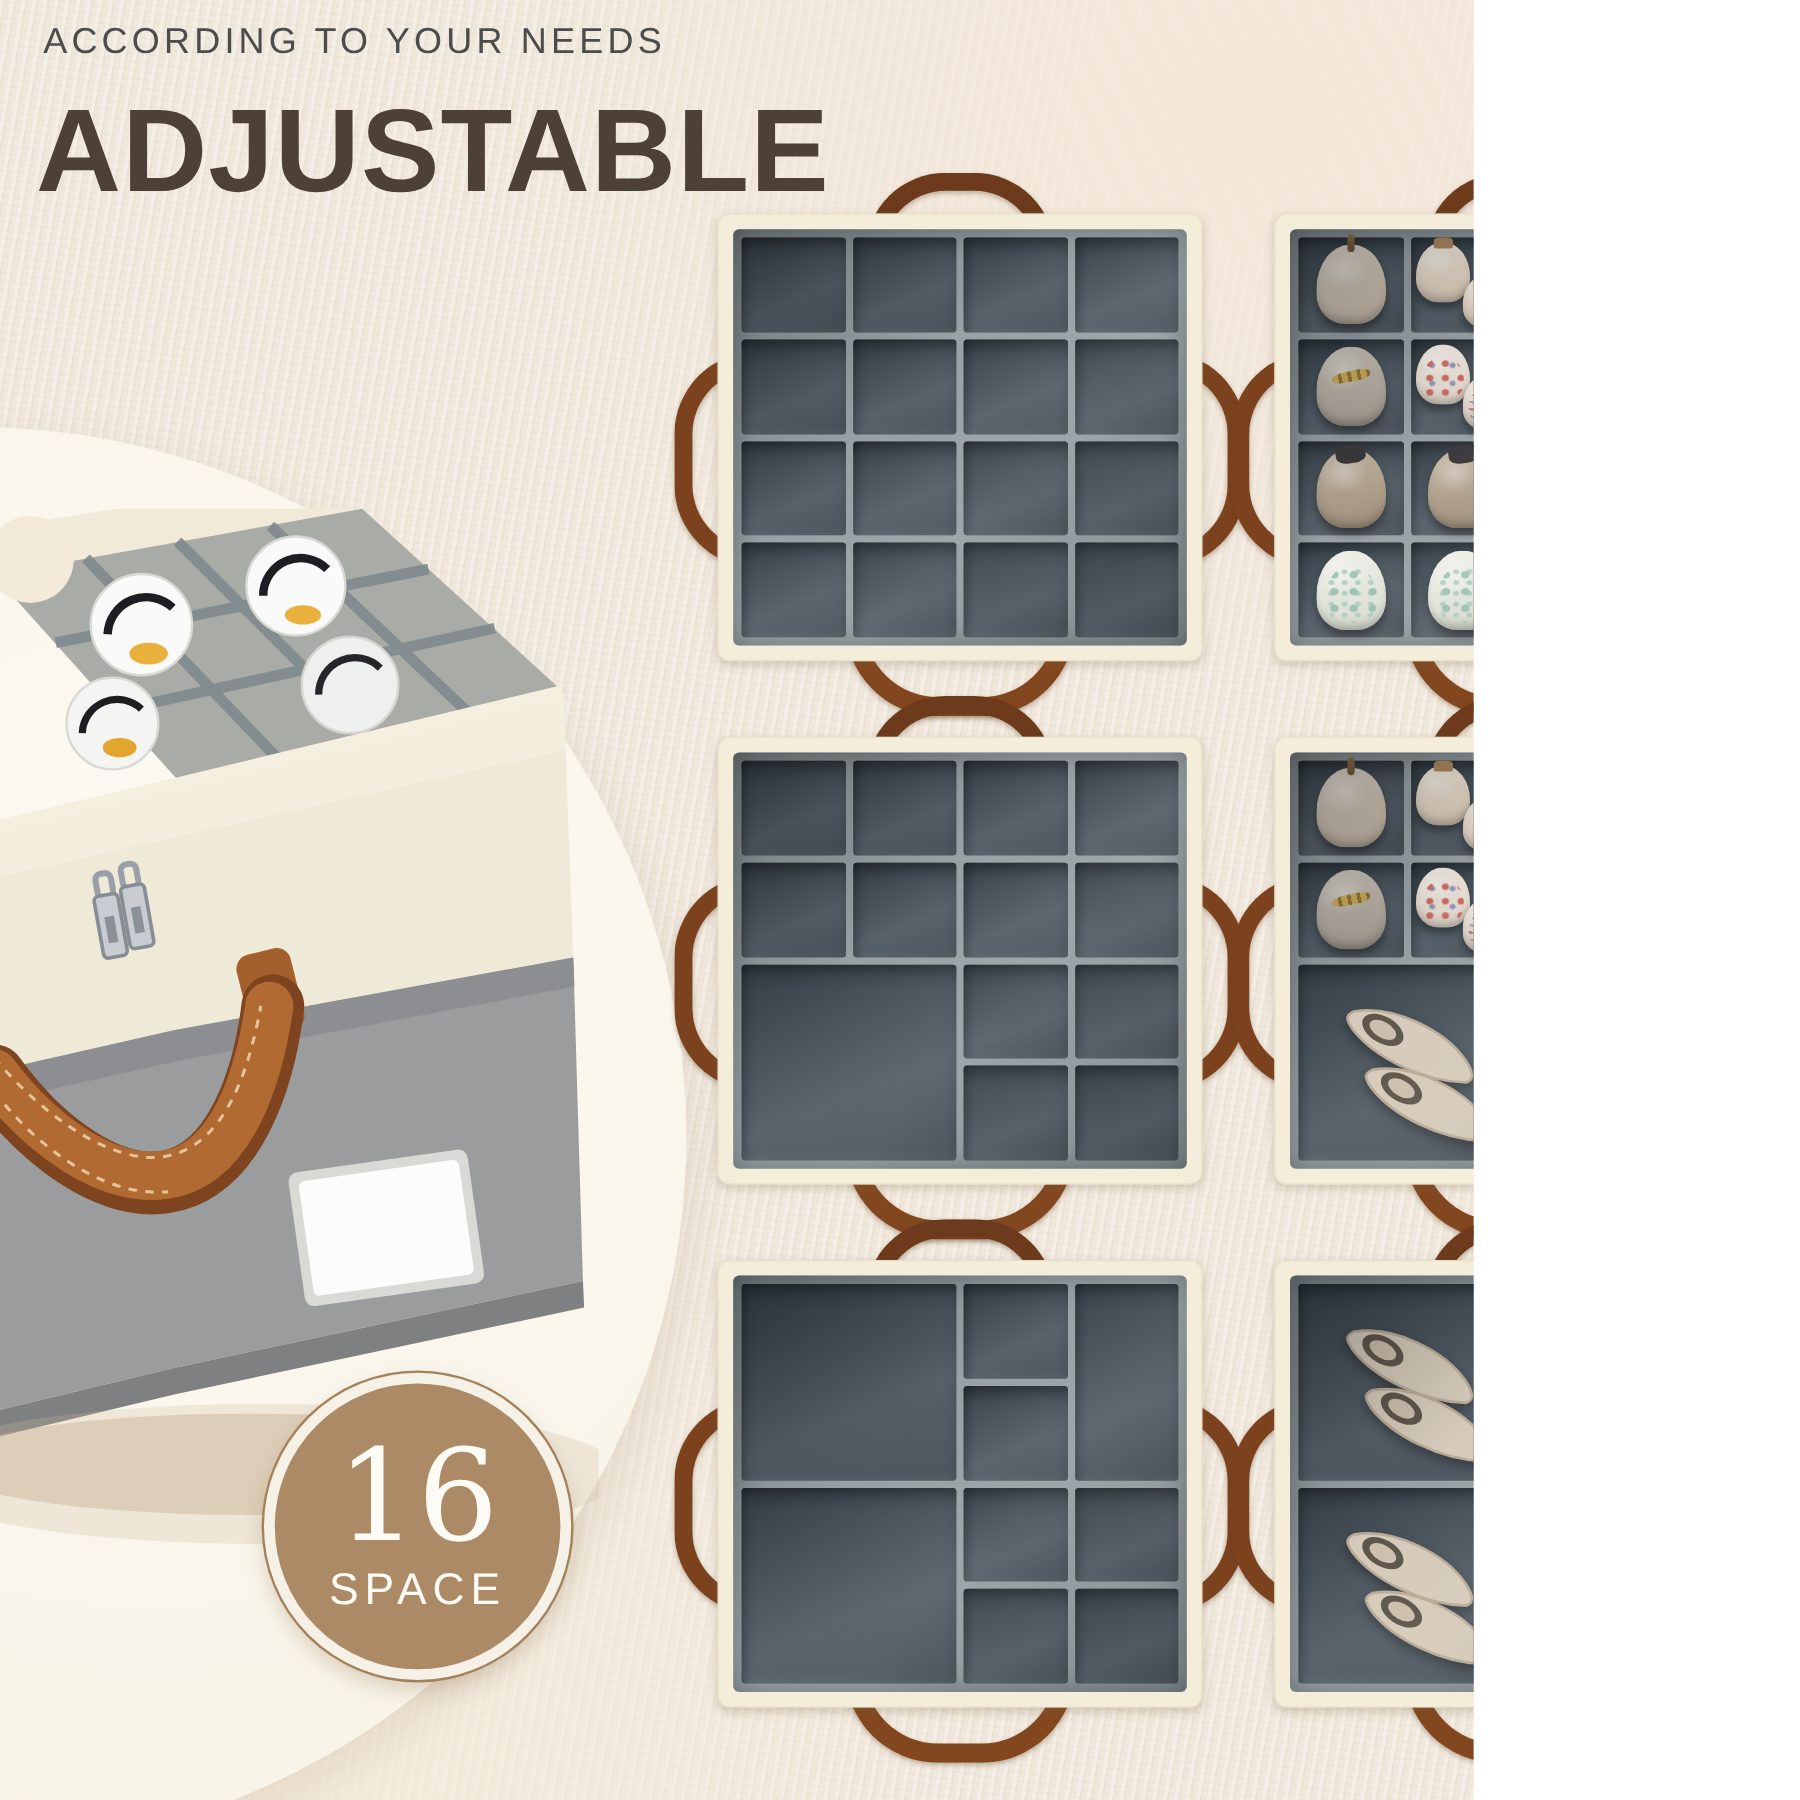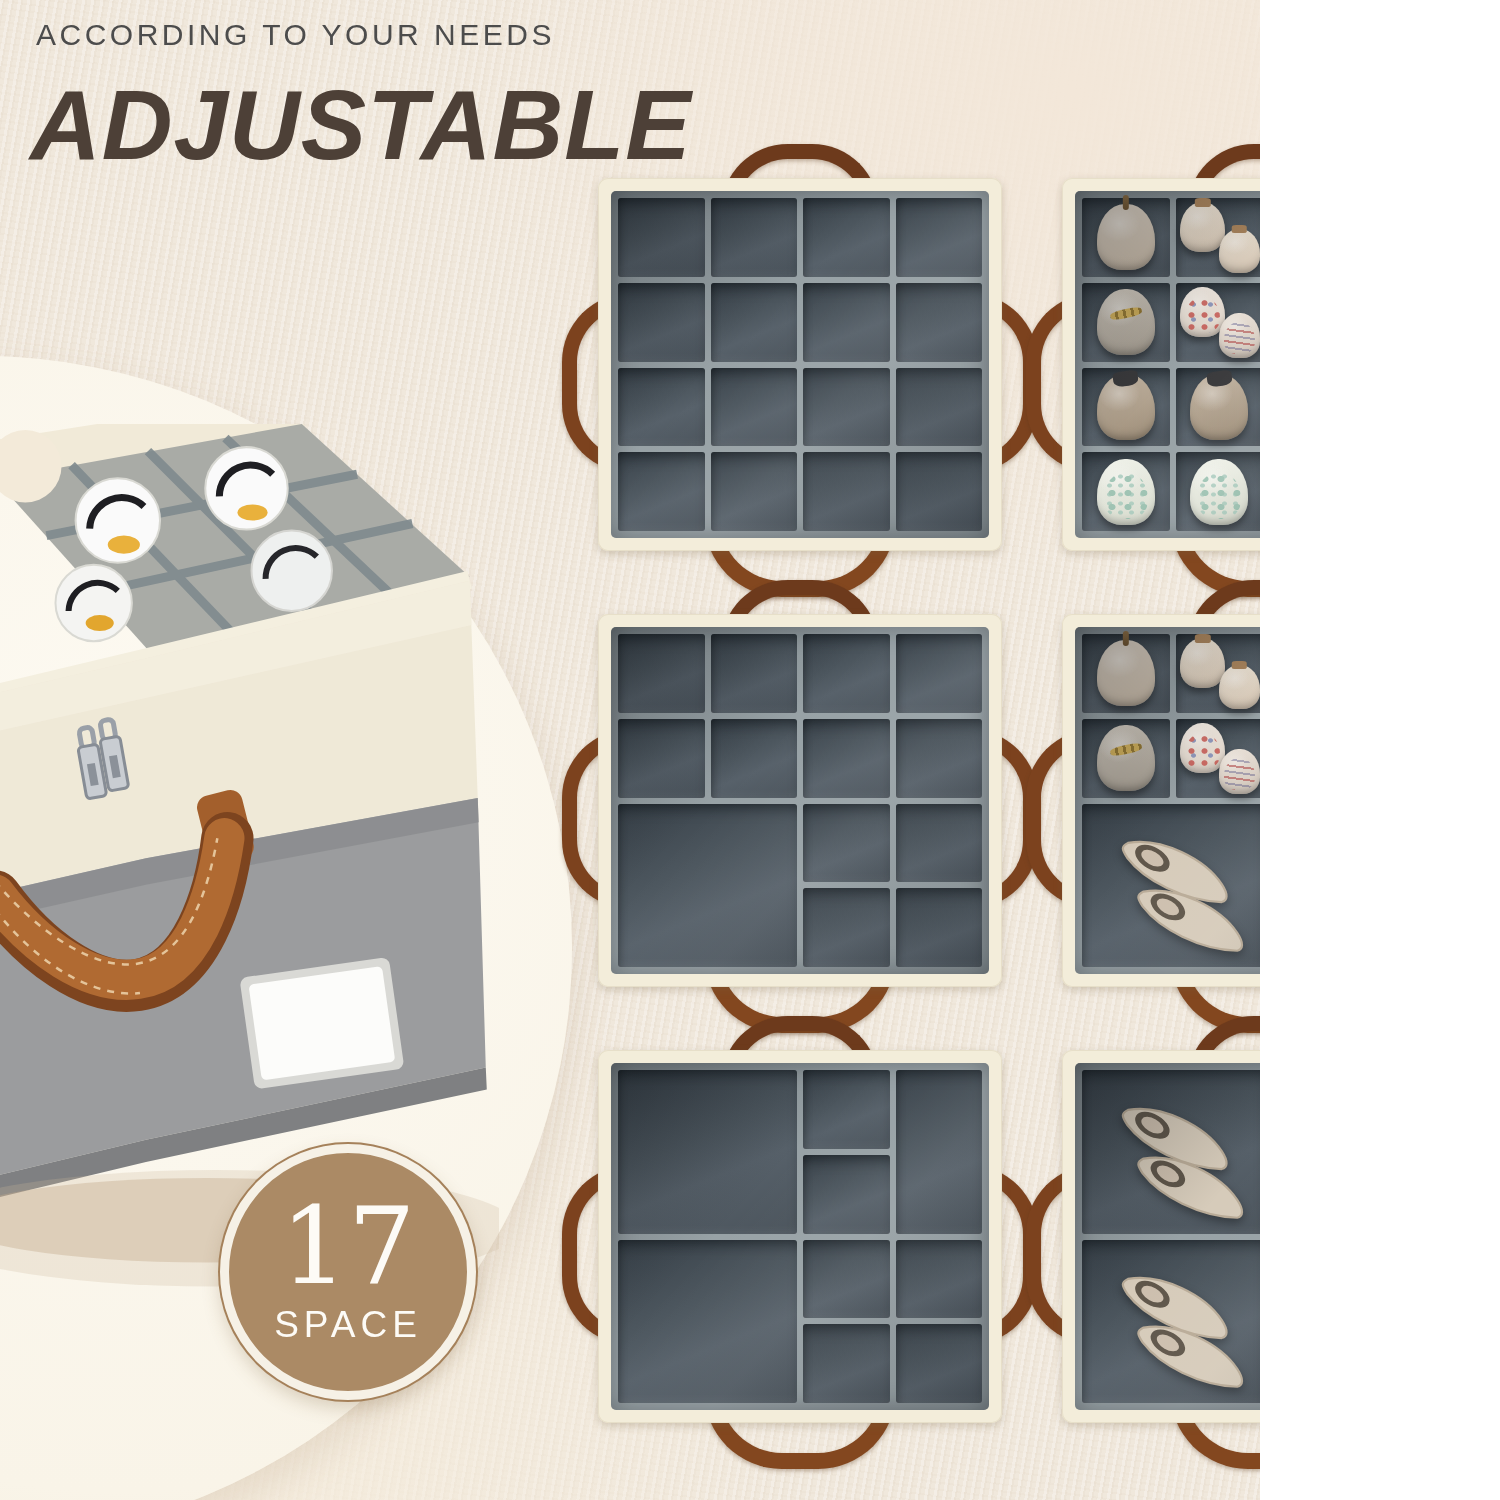--- a/index.html
+++ b/index.html
@@ -3,21 +3,21 @@
 <meta charset="utf-8">
 <style>
   html,body{margin:0;padding:0;}
   body{font-family:"Liberation Sans", sans-serif;}
   .page{position:relative;width:1228px;height:1500px;overflow:hidden;
     background:
       radial-gradient(900px 700px at 85% 6%, #f3e7d9 0%, rgba(243,231,217,0) 70%),
       radial-gradient(1000px 900px at 8% 96%, #f6eddd 0%, rgba(246,237,221,0) 70%),
       repeating-linear-gradient(100deg, rgba(255,255,255,.28) 0 3px, rgba(208,192,172,.10) 3px 5px, rgba(255,255,255,0) 5px 9px),
       repeating-linear-gradient(8deg, rgba(221,206,186,.12) 0 2px, rgba(221,206,186,0) 2px 7px),
-      #f0e8dc; padding-left: 32px;}
+      #f0e8dc;}
   
   .eyebrow{position:absolute;left:36px;top:18px;font-size:30px;letter-spacing:3.5px;color:#4c4c4c;font-weight:400;}
   .title{position:absolute;left:30px;top:72px;font-weight:700;color:#4d4037;font-size:98px;line-height:1.10;letter-spacing:1px;}
   .title span{display:block;}
   .brand{position:absolute;right:52px;top:22px;font-size:58px;letter-spacing:7px;color:#45413b;font-weight:400;}
   
   .photo-circle{position:absolute;left:-612px;top:356px;width:1184px;height:1184px;border-radius:50%;
     background:radial-gradient(circle at 62% 38%, #fdfaf2 0%, #f9f4e8 66%, #efe7d4 100%);
     box-shadow:0 18px 40px rgba(150,120,85,.16);}
   .product-photo{position:absolute;left:-6px;top:424px;width:505px;height:935px;}
@@ -82,21 +82,21 @@
   .print-stripes{background-image:repeating-linear-gradient(8deg, rgba(170,60,60,.55) 0 2px, rgba(0,0,0,0) 2px 6px, rgba(60,60,120,.35) 6px 8px, rgba(0,0,0,0) 8px 12px);}
   .shoe-pair{position:relative;width:88%;height:88%;z-index:1;}
   .shoe-pair svg{width:100%;height:100%;filter:drop-shadow(0 4px 5px rgba(0,0,0,.35));}
 </style>
 </head>
 <body>
 
 <div class="page">
 
   <div class="eyebrow">ACCORDING TO YOUR NEEDS</div>
-  <h1 class="title" style="margin:0;font-style:italic;">
+  <h1 class="title" style="margin:0;">
     <span>ADJUSTABLE</span>
   </h1>
 
   <div class="photo-circle"></div>
 
   <svg class="product-photo" viewBox="0 0 500 930">
 
     <polygon points="0,16 292,-30 308,2 0,58" fill="#f1ead8"></polygon>
 
     <polygon points="0,55 305,0 472,152 155,228" fill="#a9aba6"></polygon>
@@ -161,21 +161,21 @@
       <path d="M0,468 C40,521 95,559 142,552 C198,544 220,468 228,412" stroke="#b06a32" stroke-width="40" fill="none" stroke-linecap="round"></path>
       <path d="M0,455 C42,505 98,543 140,537 C192,530 212,462 221,412" stroke="#e4c49a" stroke-width="2.5" fill="none" stroke-dasharray="7 7"></path>
       <path d="M0,483 C40,535 96,571 144,566" stroke="#e4c49a" stroke-width="2.5" fill="none" stroke-dasharray="7 7"></path>
     </g>
 
     <ellipse cx="220" cy="800" rx="300" ry="58" fill="#cbb79b" opacity=".25"></ellipse>
     <ellipse cx="210" cy="792" rx="255" ry="42" fill="#c2ab8c" opacity=".4"></ellipse>
   </svg>
 
   <div class="badge">
-    <div class="badge-number">17</div>
+    <div class="badge-number">16</div>
     <div class="badge-label">SPACE</div>
   </div>
 
   <div class="boxes">
       <div class="panel-wrap">
         <div class="handles">
           <div class="handle handle-top"></div>
           <div class="handle handle-bottom"></div>
           <div class="handle handle-left"></div>
           <div class="handle handle-right"></div>

